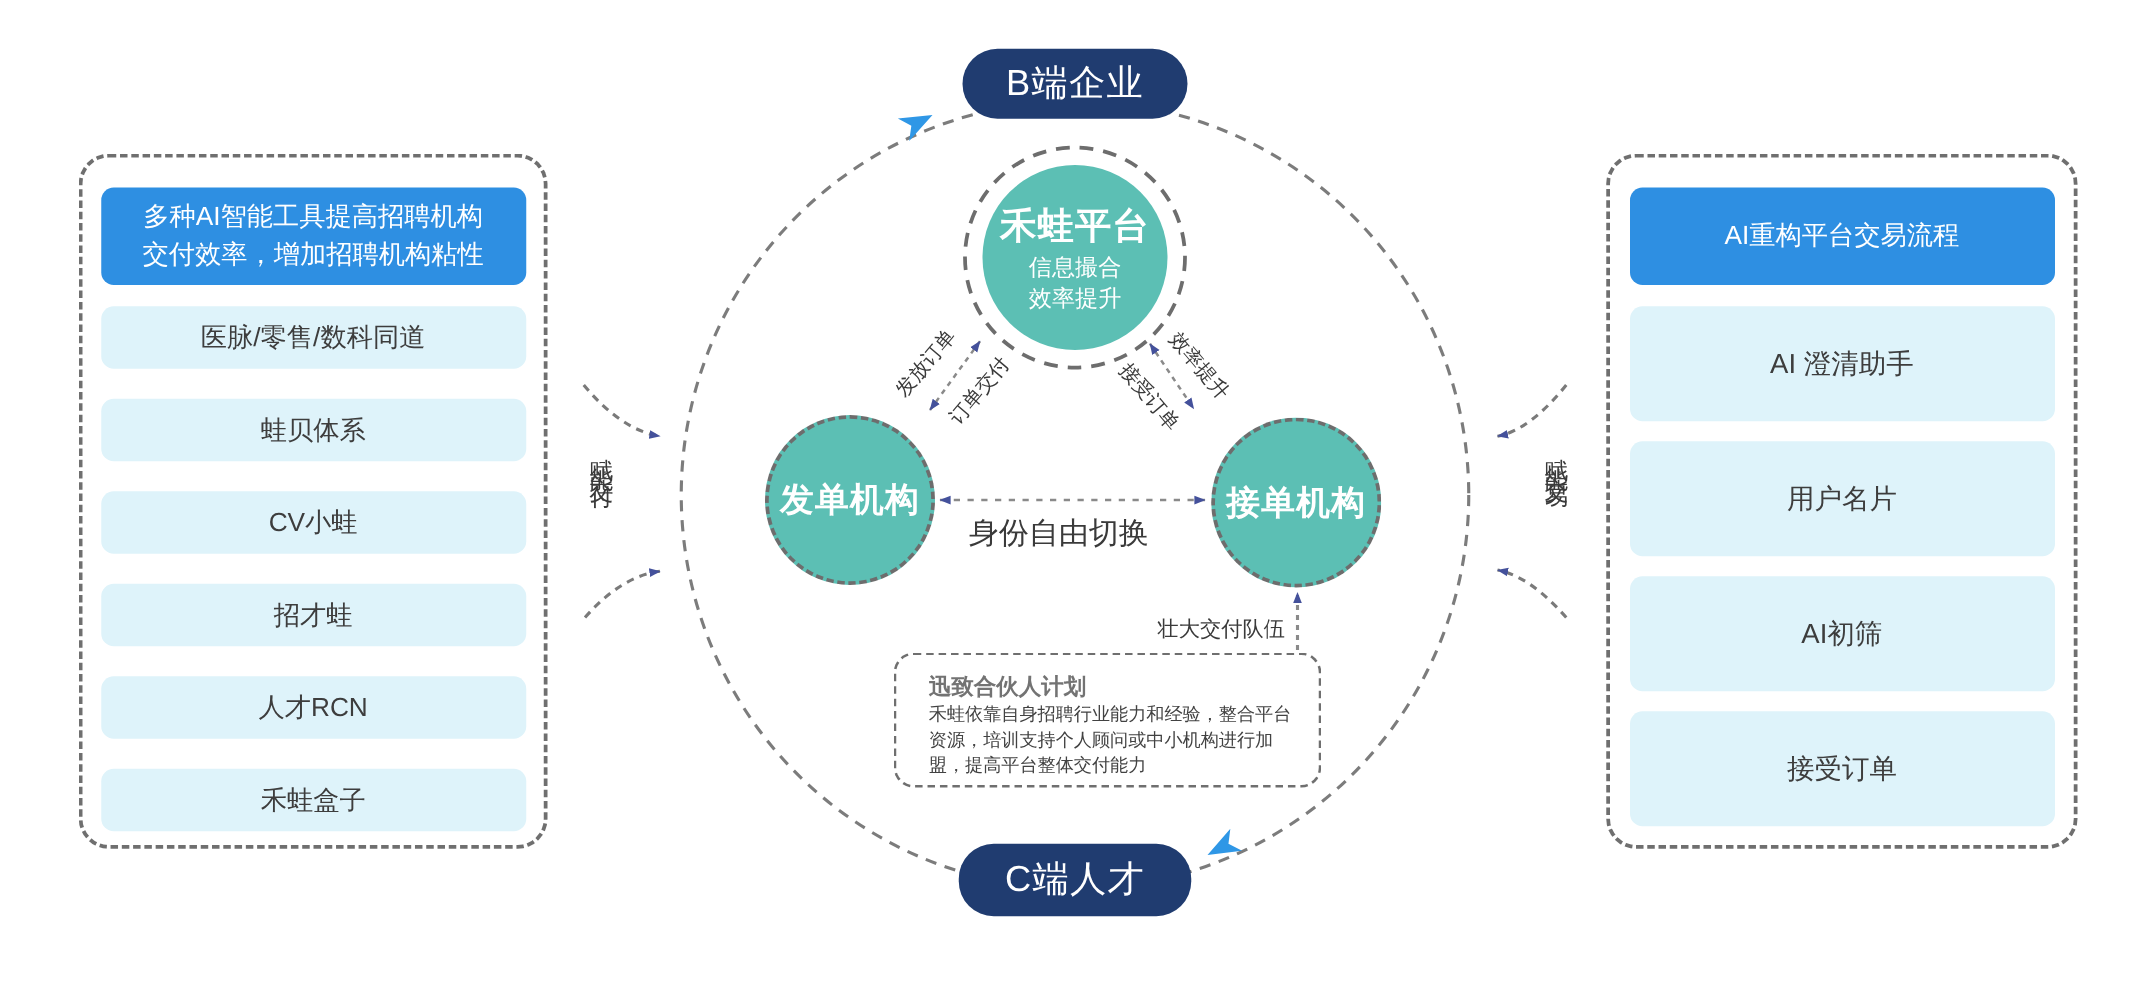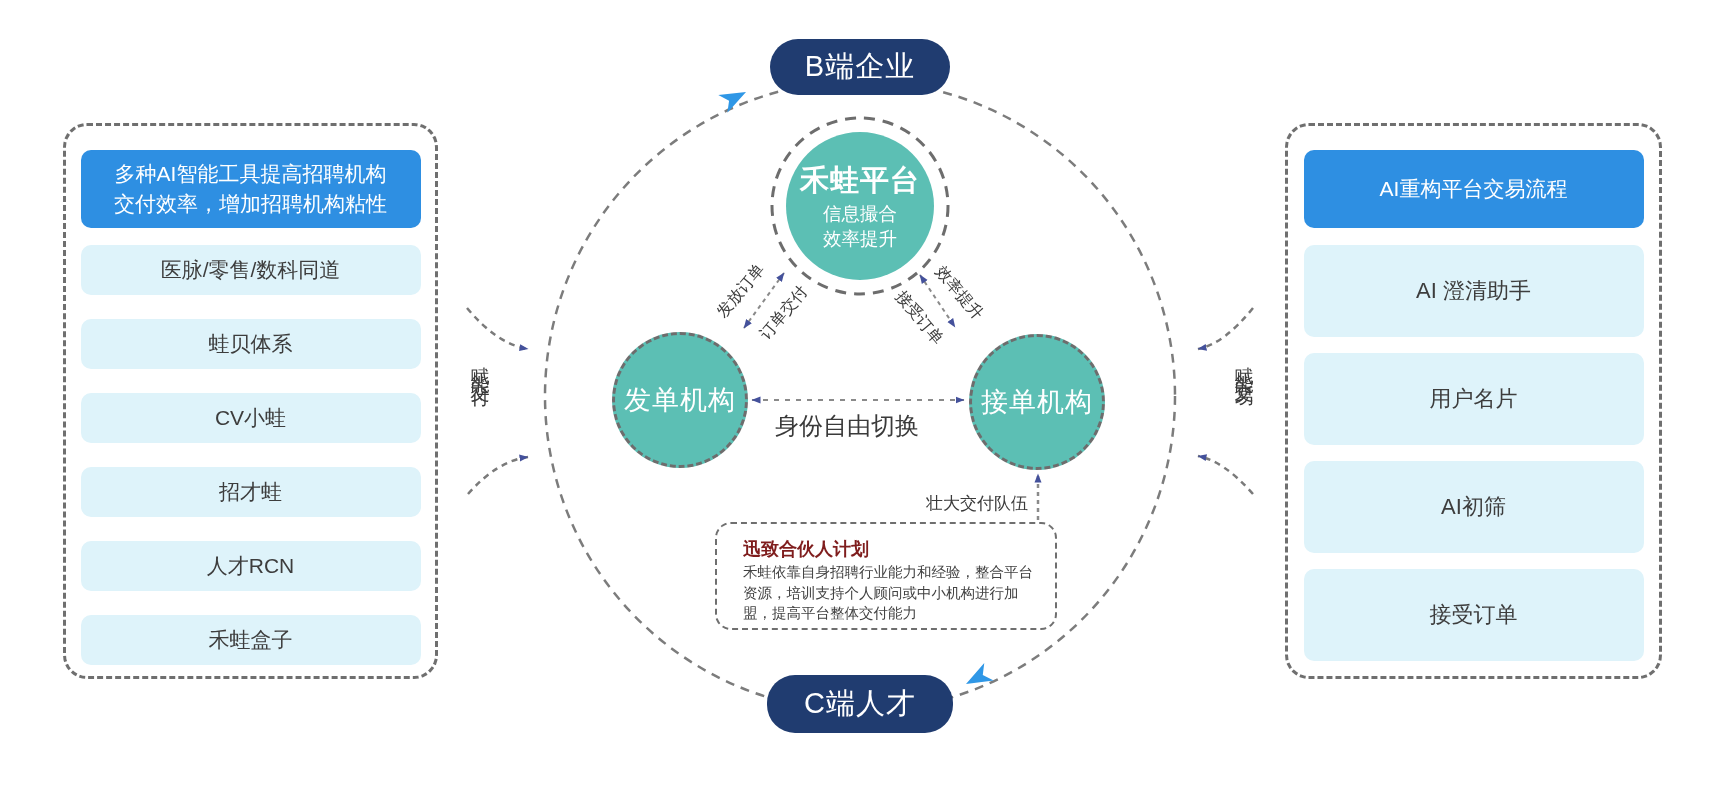--- a/index.html
+++ b/index.html
@@ -13,39 +13,39 @@
         display:flex;align-items:center;justify-content:center;
         font-size:29px;font-weight:500;letter-spacing:1px;z-index:5;}
 
   
   .teal{background:#5cbfb4;border-radius:50%;color:#ffffff;
         display:flex;flex-direction:column;align-items:center;justify-content:center;
         box-sizing:border-box;z-index:4;}
   .teal.dashed{border:3px dashed #6d6d6d;}
   .platform-title{font-size:29px;font-weight:bold;letter-spacing:1px;}
   .platform-sub{font-size:18.5px;line-height:25px;}
-  .agency-label{font-size:27px;font-weight:normal;letter-spacing:1px;}
+  .agency-label{font-size:27px;font-weight:bold;letter-spacing:1px;}
 
   
   .panel{border:3px dashed #6f6f6f;border-radius:24px;box-sizing:border-box;
          display:flex;flex-direction:column;align-items:center;
          padding-top:24px;background:#ffffff;z-index:2;}
   .panel-header{background:#2e8fe2;color:#ffffff;border-radius:10px;
                 width:340px;display:flex;flex-direction:column;align-items:center;
                 justify-content:center;font-size:21px;line-height:30px;text-align:center;}
   .panel-item{background:#def3fa;color:#3d3d3d;border-radius:10px;width:340px;
               display:flex;align-items:center;justify-content:center;text-align:center;}
   .left-item{height:50px;margin-top:24px;font-size:21px;}
   .right-item{height:92px;margin-top:16px;font-size:22px;}
   .first-item{margin-top:17px;}
 
   
   .partner{border:2.5px dashed #6f6f6f;border-radius:16px;box-sizing:border-box;
            background:#ffffff;padding:12px 20px 10px 26px;z-index:4;}
-  .partner-title{font-size:18px;font-weight:bold;color:#7f1d1d;line-height:26px;}
+  .partner-title{font-size:18px;font-weight:bold;color:#737373;line-height:26px;}
   .partner-body{font-size:14.5px;color:#424242;line-height:20.5px;width:298px;}
 
   
   .lbl{color:#3a3a3a;font-size:16px;white-space:nowrap;z-index:6;}
   .rot{transform-origin:center;}
   .vtext{writing-mode:vertical-rl;letter-spacing:7px;font-size:19px;color:#3a3a3a;z-index:6;}
 </style>
 </head>
 <body>
 

